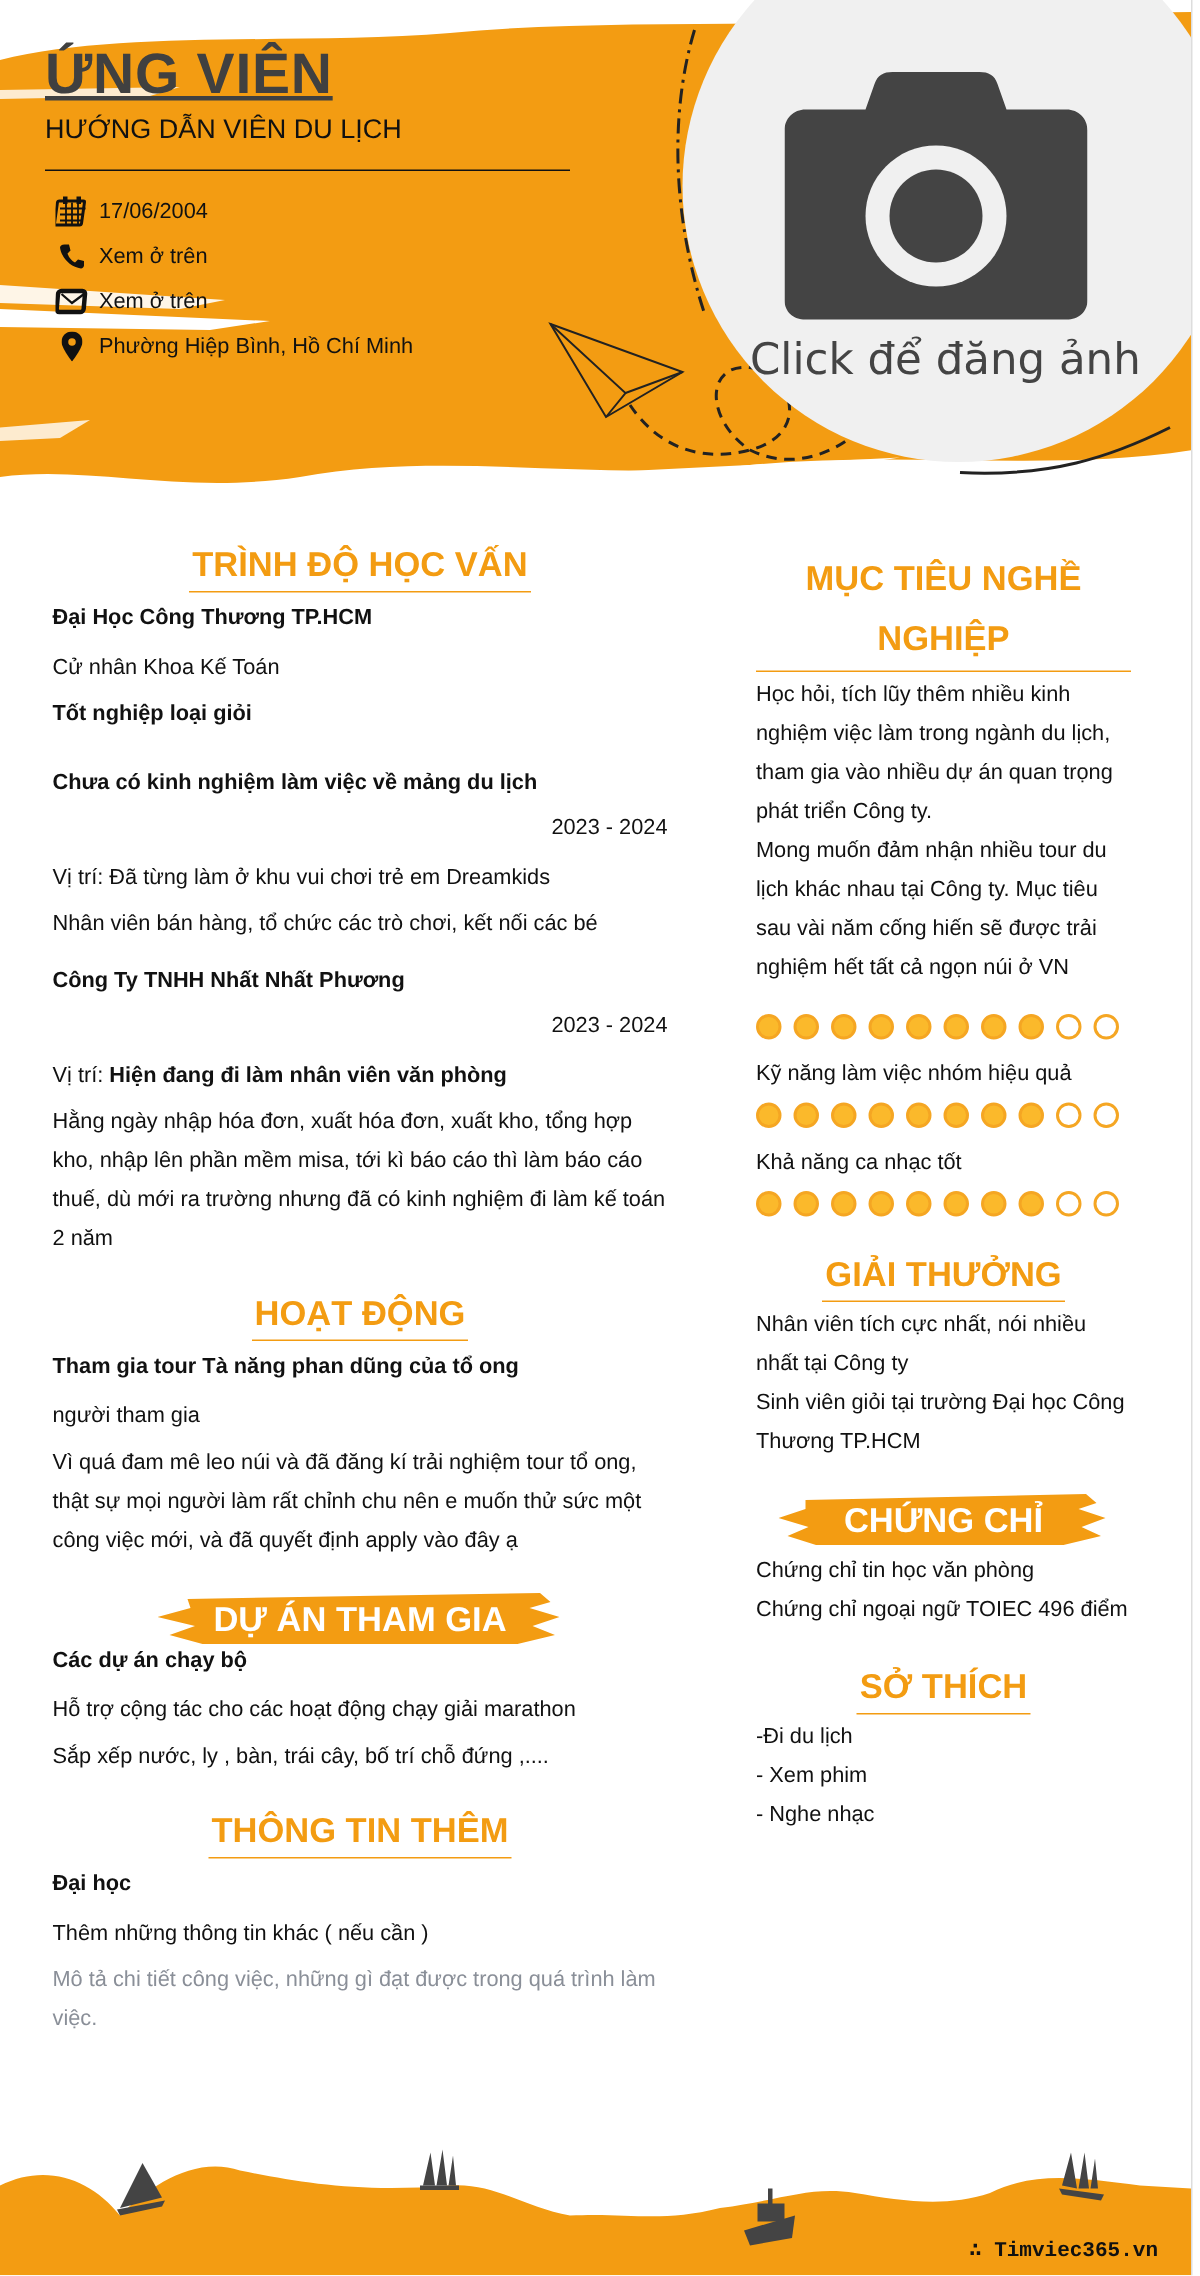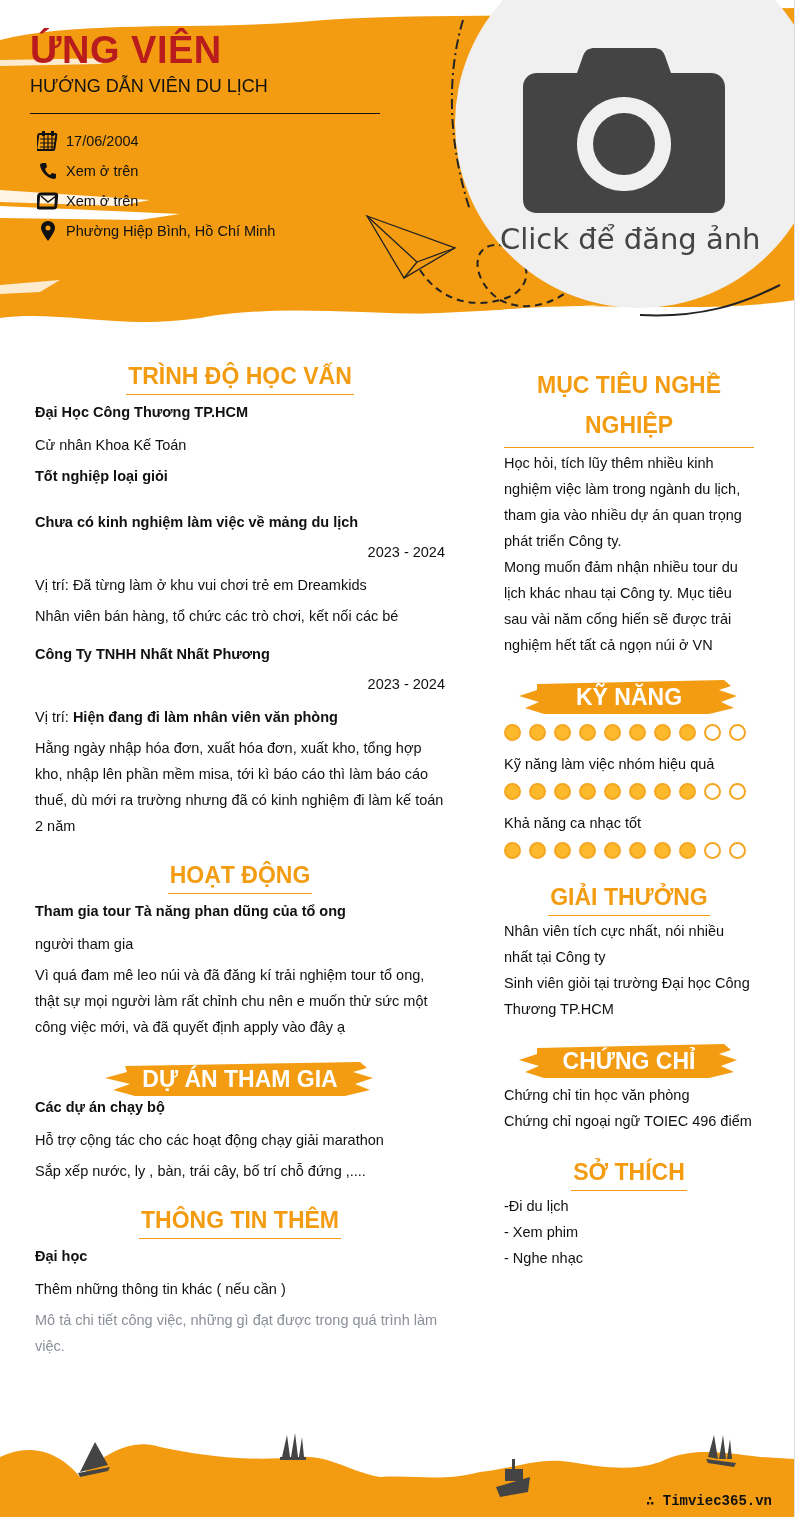--- a/index.html
+++ b/index.html
@@ -4,21 +4,21 @@
 <style>
   * { box-sizing: border-box; margin: 0; padding: 0; }
   html, body { width: 800px; height: 1517px; background: #ffffff; overflow: hidden; }
   body { font-family: "Liberation Sans", "DejaVu Sans", sans-serif; color: #111; position: relative; }
 
   .page { position: relative; width: 795px; height: 1517px; background: #fff; border-right: 1px solid #ddd; overflow: hidden; }
 
   
   .header-bg { position: absolute; left: 0; top: 0; width: 795px; height: 345px; }
   .header { position: absolute; left: 30px; top: 28px; width: 350px; }
-  .name { font-size: 38px; font-weight: bold; color: #b91c1c; letter-spacing: 0.5px; line-height: 44px; }
+  .name { font-size: 38px; font-weight: bold; color: #404040; letter-spacing: 0.5px; line-height: 44px; text-decoration: underline; }
   .job-title { font-size: 18px; color: #111; line-height: 26px; padding-bottom: 14px; border-bottom: 1.5px solid #111; margin-top: 1px; }
   .info-list { margin-top: 12px; }
   .info-row { display: flex; align-items: center; height: 30px; font-size: 14.5px; color: #111; }
   .info-row .ic { width: 36px; display: flex; justify-content: center; align-items: center; }
   .info-row .ic svg { display: block; }
 
   
   .avatar { position: absolute; left: 455px; top: -60px; width: 368px; height: 368px; border-radius: 50%; background: #f0f0f0; cursor: pointer; }
   .avatar .cam { position: absolute; left: 68px; top: 108px; }
   .avatar .cap { position: absolute; left: 45px; top: 282px; font-size: 29px; color: #444; font-family: "DejaVu Sans", sans-serif; white-space: nowrap; }
@@ -172,26 +172,20 @@
 
   <div class="col-right">
 
     <div>
       <div class="sec-title underline"><span style="line-height:40px; width:250px;">MỤC TIÊU NGHỀ NGHIỆP</span></div>
       <div class="txt" style="margin-top:2px;"> Học hỏi, tích lũy thêm nhiều kinh nghiệm việc làm trong ngành du lịch, tham gia vào nhiều dự án quan trọng phát triển Công ty.</div>
       <div class="txt">Mong muốn đảm nhận nhiều tour du lịch khác nhau tại Công ty. Mục tiêu sau vài năm cống hiến sẽ được trải nghiệm hết tất cả ngọn núi ở VN</div>
     </div>
 
     <div style="margin-top:18px;">
-      <div class="sec-title brush">
-        <svg width="220" height="42" viewBox="0 0 220 42">
-            <path d="M18,8 L205,4 L212,10 L200,14 L218,20 L202,26 L215,32 L190,38 L25,38 L6,32 L20,26 L0,20 L18,14 Z" fill="#f39c12"></path>
-          </svg>
-        <span>KỸ NĂNG</span>
-      </div>
       <div>
         <div class="dots">
           <span class="dot"></span>
             <span class="dot"></span>
             <span class="dot"></span>
             <span class="dot"></span>
             <span class="dot"></span>
             <span class="dot"></span>
             <span class="dot"></span>
             <span class="dot"></span>

